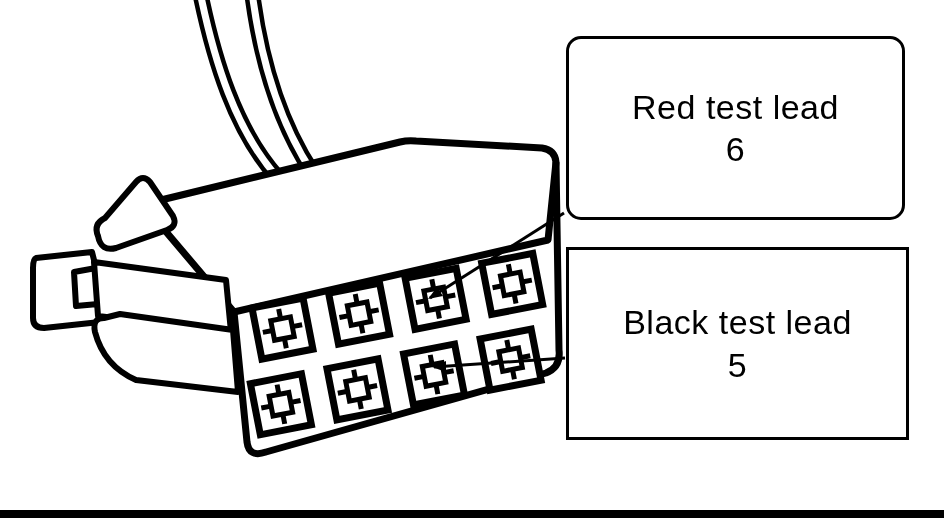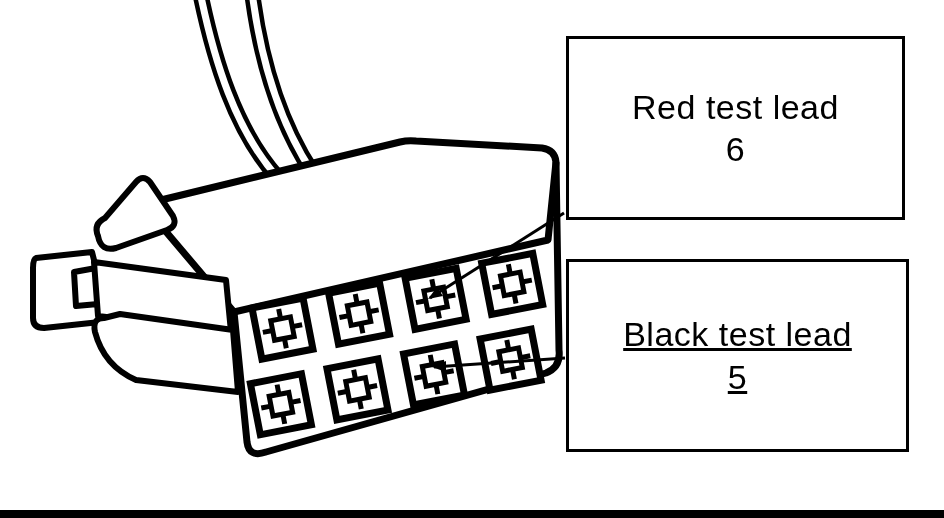--- a/index.html
+++ b/index.html
@@ -36,27 +36,27 @@
   .callout .num {
     font-size: 34px;
     line-height: 1.25;
     letter-spacing: 0.5px;
   }
   #callout-red {
     left: 566px;
     top: 36px;
     width: 333px;
     height: 178px;
+    border-radius: 15px;
   }
   #callout-black {
     left: 566px;
-    top: 259px;
+    top: 247px;
     width: 337px;
     height: 187px;
-    text-decoration: underline;
   }
   .bottom-rule {
     position: absolute;
     left: 0;
     bottom: 0;
     width: 944px;
     height: 8px;
     background: #000000;
     z-index: 3;
   }

